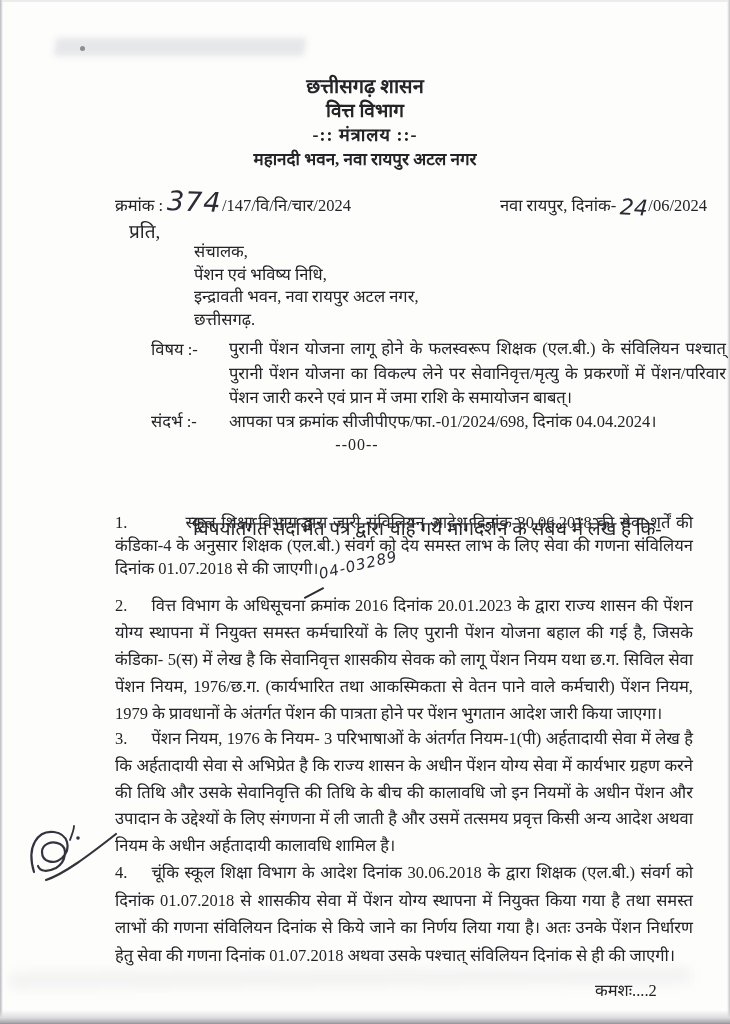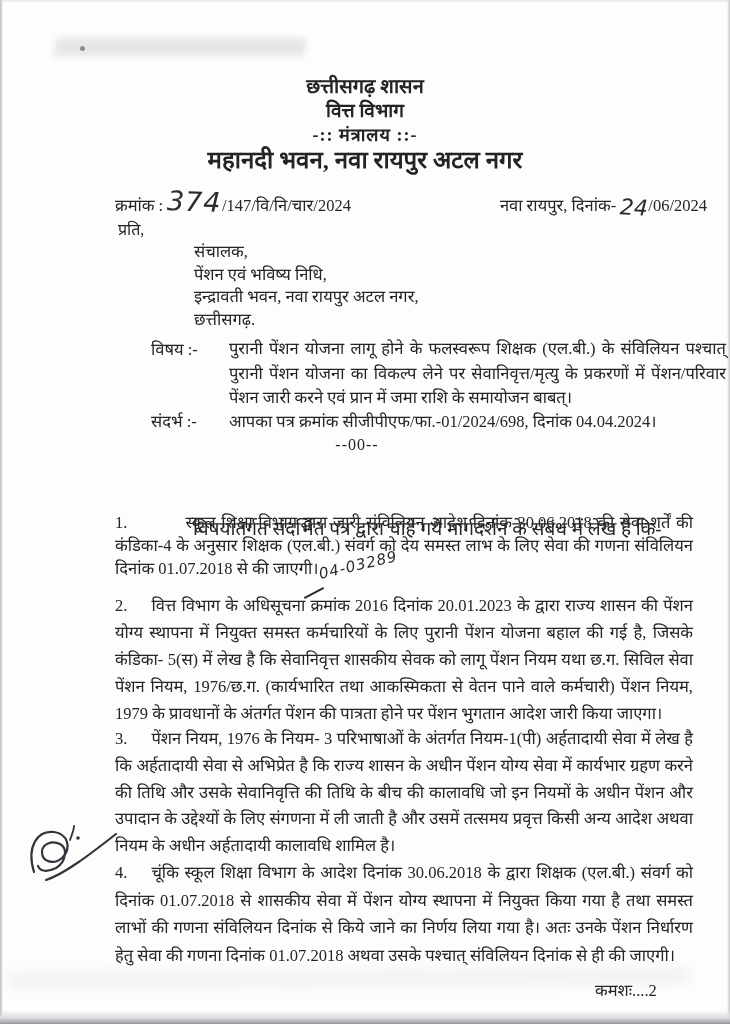--- a/index.html
+++ b/index.html
@@ -23,30 +23,30 @@
   .ghost-smudge{position:absolute;left:55px;top:38px;width:250px;height:18px;
     background:rgba(175,178,185,0.30);filter:blur(3px);transform:skewX(-8deg);}
   .ghost-dot{position:absolute;left:80px;top:46px;width:5px;height:5px;border-radius:50%;
     background:rgba(70,70,75,0.55);filter:blur(0.5px);}
 
   
   .letterhead{position:absolute;left:0;right:0;top:74px;text-align:center;line-height:24.5px;}
   .lh1{font-size:20px;font-weight:bold;}
   .lh2{font-size:19px;font-weight:bold;}
   .lh3{font-size:18px;font-weight:bold;letter-spacing:1px;}
-  .lh4{font-size:24px;font-weight:bold;}
+  .lh4{font-size:17px;font-weight:bold;}
 
   
   .refrow{position:absolute;left:115px;top:193px;width:592px;display:flex;
     justify-content:space-between;align-items:flex-start;font-size:16.5px;}
   .hw{font-family:"DejaVu Sans",sans-serif;font-style:italic;color:#2b2b36;}
   .hw-big{font-size:27px;line-height:18px;display:inline-block;transform:rotate(2deg);letter-spacing:1px;}
   .hw-date{font-size:22px;line-height:14px;display:inline-block;transform:rotate(3deg) translateY(4px);}
 
-  .prati{position:absolute;left:118px;top:218px;font-size:16px;}
+  .prati{position:absolute;left:129px;top:218px;font-size:19px;}
   .to-block{position:absolute;left:162px;top:241px;font-size:16.5px;line-height:22.5px;margin-left:32px;}
 
   .labelrow{position:absolute;left:115px;display:flex;font-size:16.5px;margin-left:36px;}
   .labelrow .lbl{width:78px;flex-shrink:0;}
   .subject{top:337px;width:575px;}
   .subject .txt{width:497px;text-align:justify;line-height:24.5px;}
   .refline{top:409px;width:575px;}
 
   .divider{position:absolute;left:0;right:16px;top:436px;text-align:center;font-size:16px;letter-spacing:1px;}
   .opening{position:absolute;left:115px;top:475px;width:578px;font-size:19px;text-indent:78px;margin-top:40px;}

